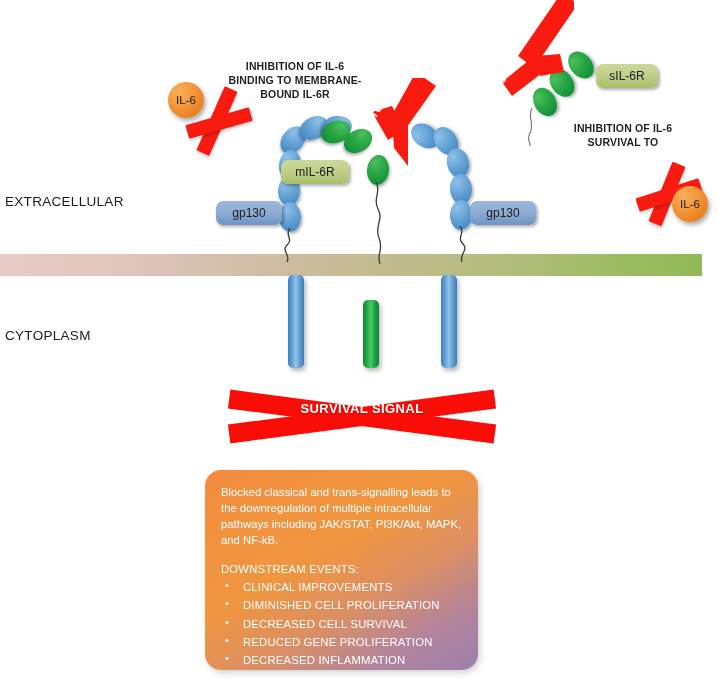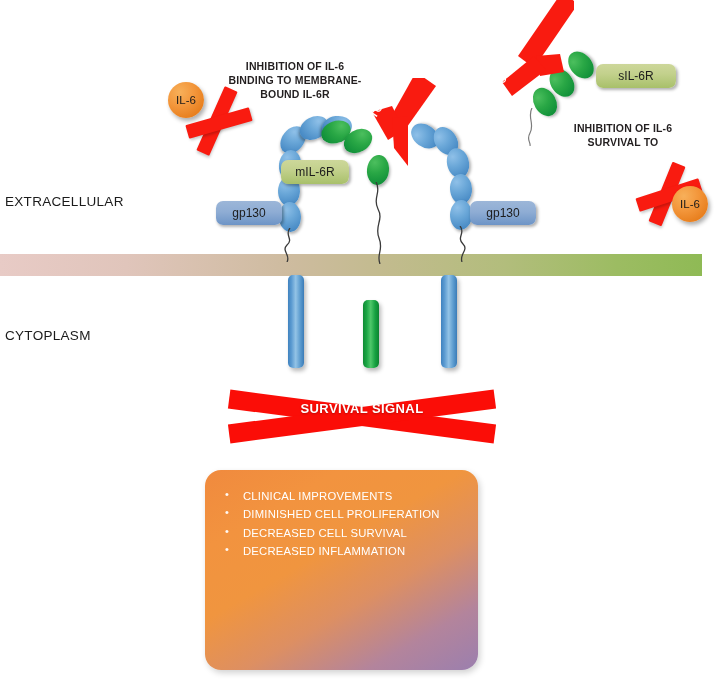--- a/index.html
+++ b/index.html
@@ -183,21 +183,21 @@
   </div>
 
   <div class="abs">
     <div class="abs bead bead-green" style="left:570px;top:50px;width:22px;height:30px;transform:rotate(-40deg);"></div>
     <div class="abs bead bead-green" style="left:551px;top:68px;width:22px;height:30px;transform:rotate(-35deg);"></div>
     <div class="abs bead bead-green" style="left:534px;top:87px;width:22px;height:30px;transform:rotate(-30deg);"></div>
   </div>
   <svg class="abs" style="left:524px;top:108px;width:16px;height:38px;">
     <path d="M8,0 C3,9 11,16 6,25 C2,32 7,34 6,38" stroke="#7b7b7b" stroke-width="1.2" fill="none"></path>
   </svg>
-  <div class="abs tag tag-green" style="left:596px;top:64px;width:80px;height:24px;">sIL-6R</div>
+  <div class="abs tag tag-green" style="left:596px;top:64px;width:62px;height:24px;">sIL-6R</div>
 
   <div class="abs" style="left:490px;top:0px;width:84px;height:106px;">
     <svg width="84" height="106" viewBox="0 0 84 106">
       <g fill="#f91b10">
 
         <polygon points="72,-8 88,4 44,68 28,56"></polygon>
 
         <polygon points="46,56 70,54 74,72 50,76"></polygon>
 
         <polygon points="44,56 56,70 22,96 12,82"></polygon>
@@ -206,21 +206,24 @@
     <div class="ab-label" style="left:18px;top:66px;transform:rotate(-57deg) rotate(180deg);transform-origin:left center;">TOCILIZUMAB</div>
   </div>
 
   <div class="abs" id="blocked-signal">
     <div class="bsbar" style="transform:rotate(7.5deg);"></div>
     <div class="bsbar" style="transform:rotate(-7.5deg);"></div>
     <div id="bs-label">SURVIVAL SIGNAL</div>
   </div>
 
   <div class="abs" id="info-box">
+    <div id="info-intro">Blocked classical and trans-signalling leads to the downregulation of multiple intracellular pathways including JAK/STAT, PI3K/Akt, MAPK, and NF-kB.</div>
+    <div id="info-sub">DOWNSTREAM EVENTS:</div>
     <ul id="info-list">
       <li>CLINICAL IMPROVEMENTS</li>
       <li>DIMINISHED CELL PROLIFERATION</li>
       <li>DECREASED CELL SURVIVAL</li>
+      <li>REDUCED GENE  PROLIFERATION</li>
       <li>DECREASED INFLAMMATION</li>
     </ul>
   </div>
 
 </div>
 
 </body></html>

